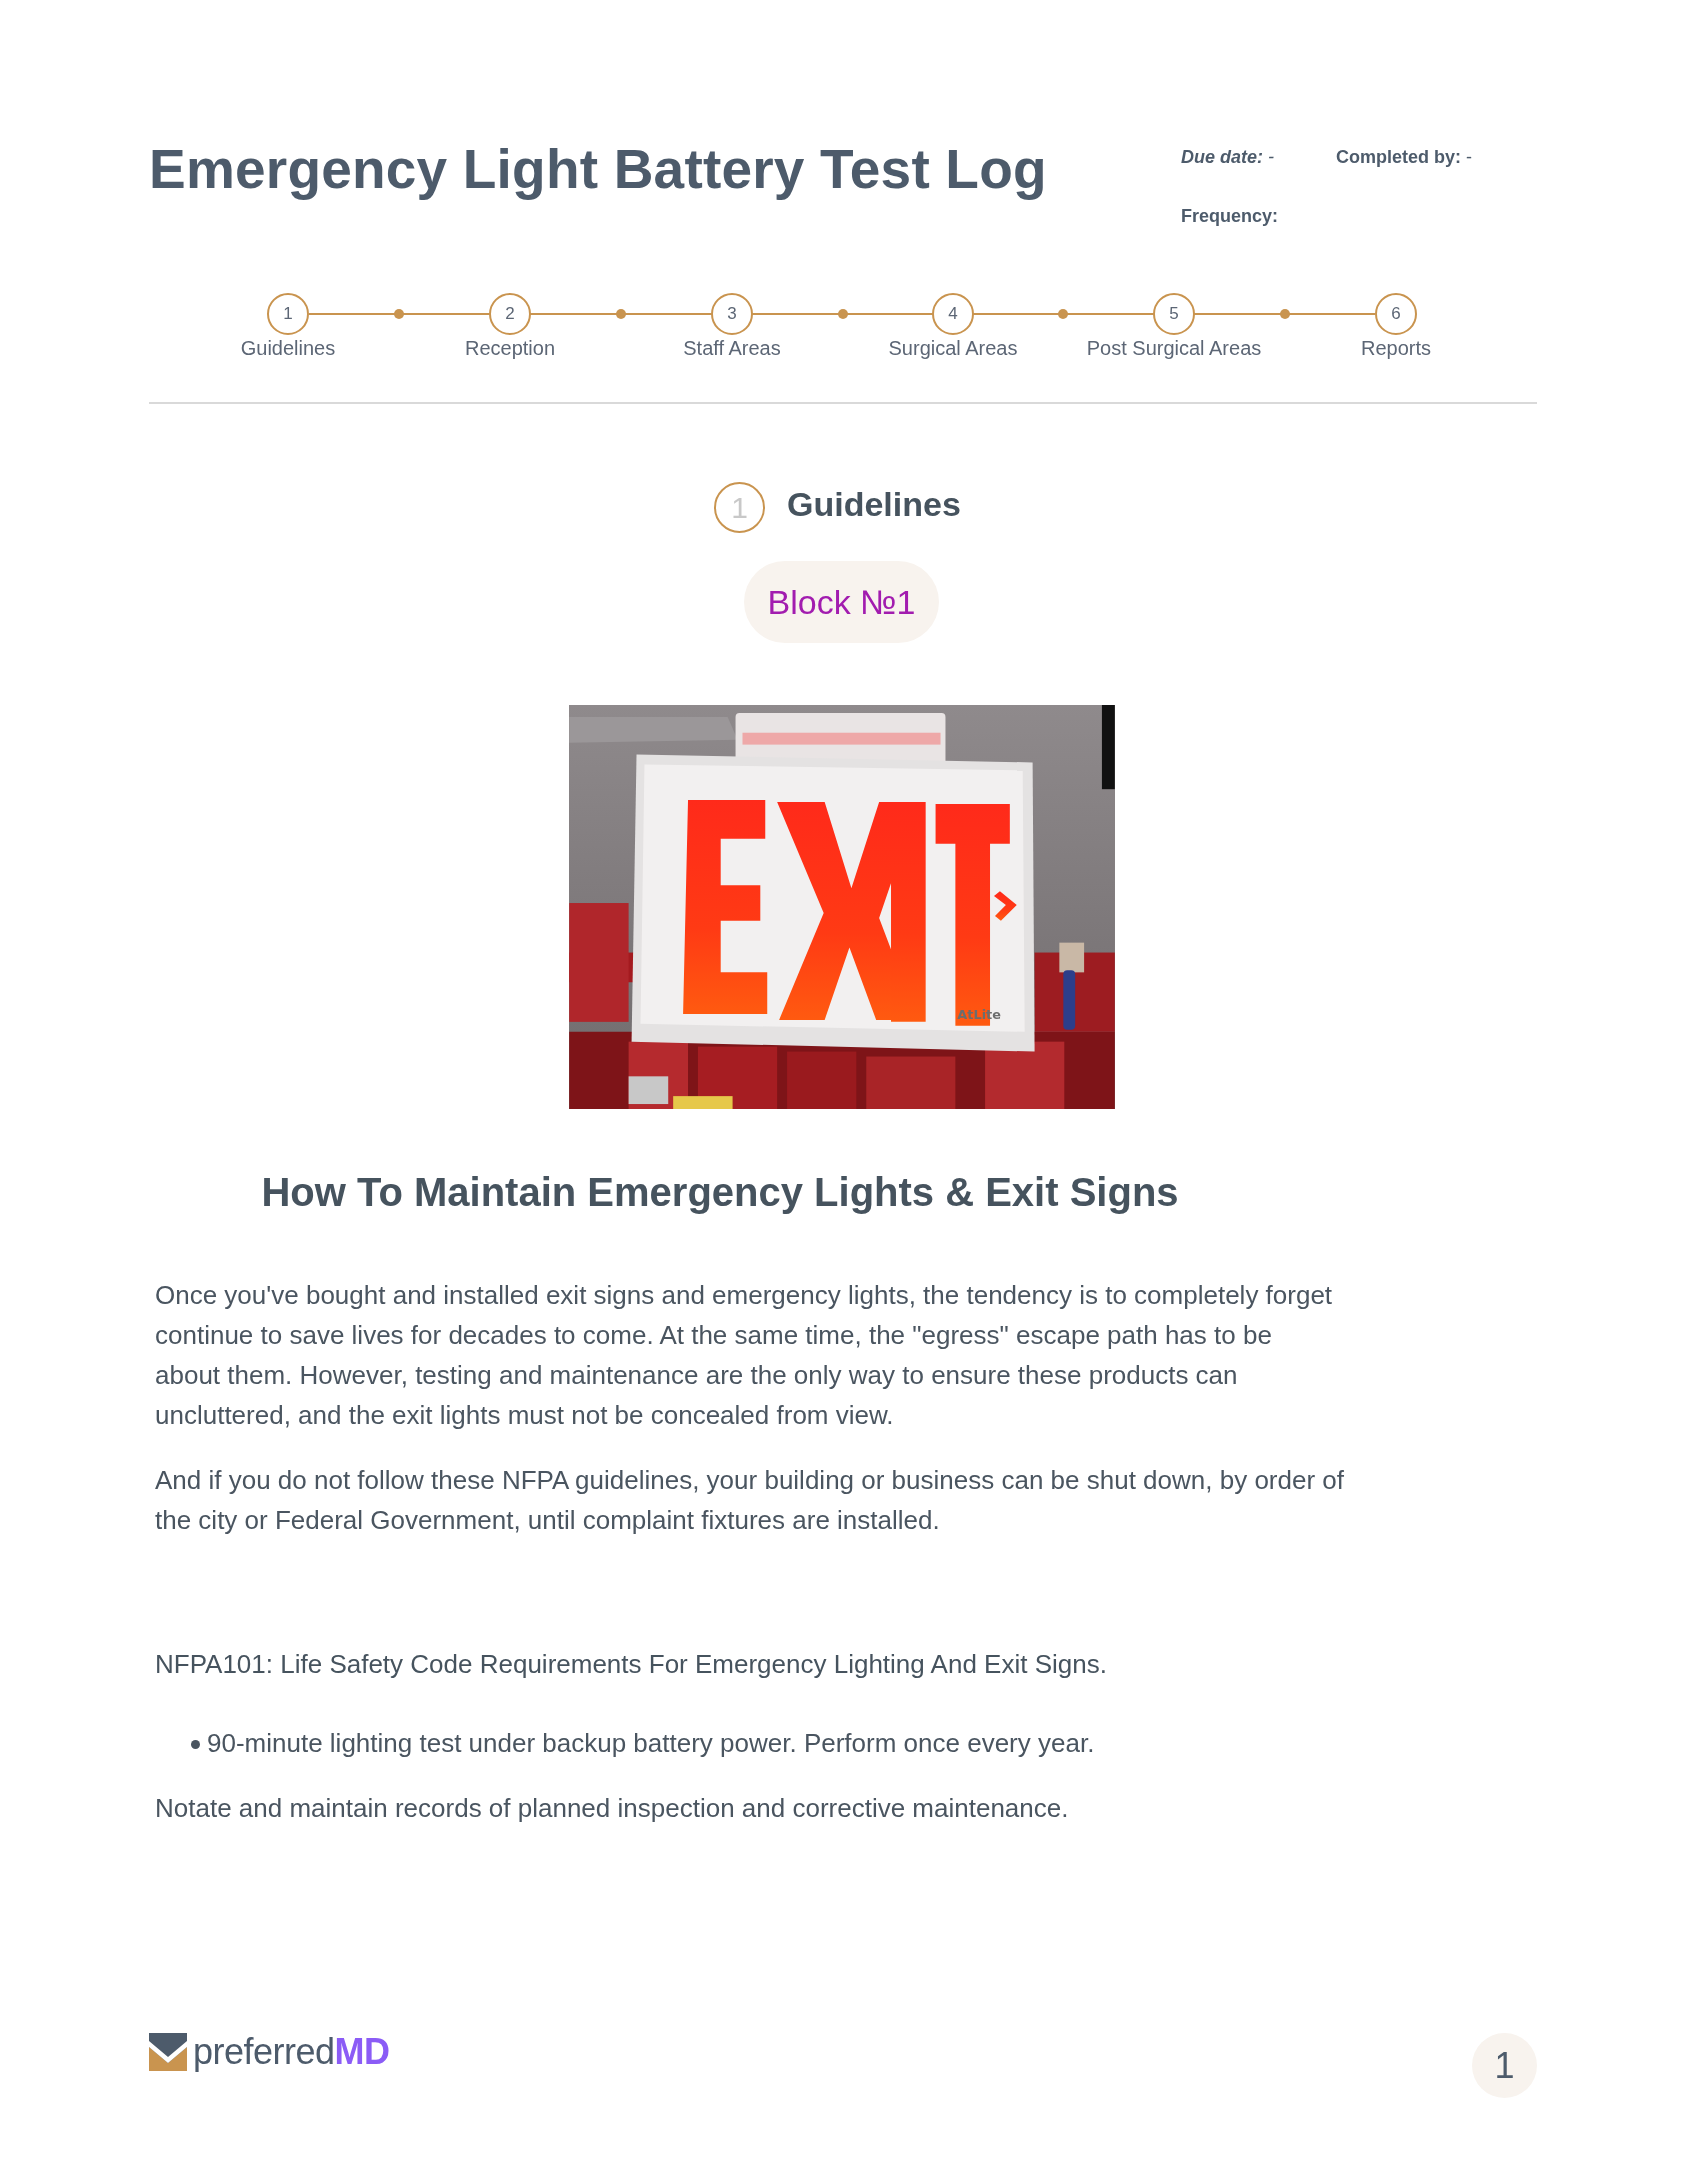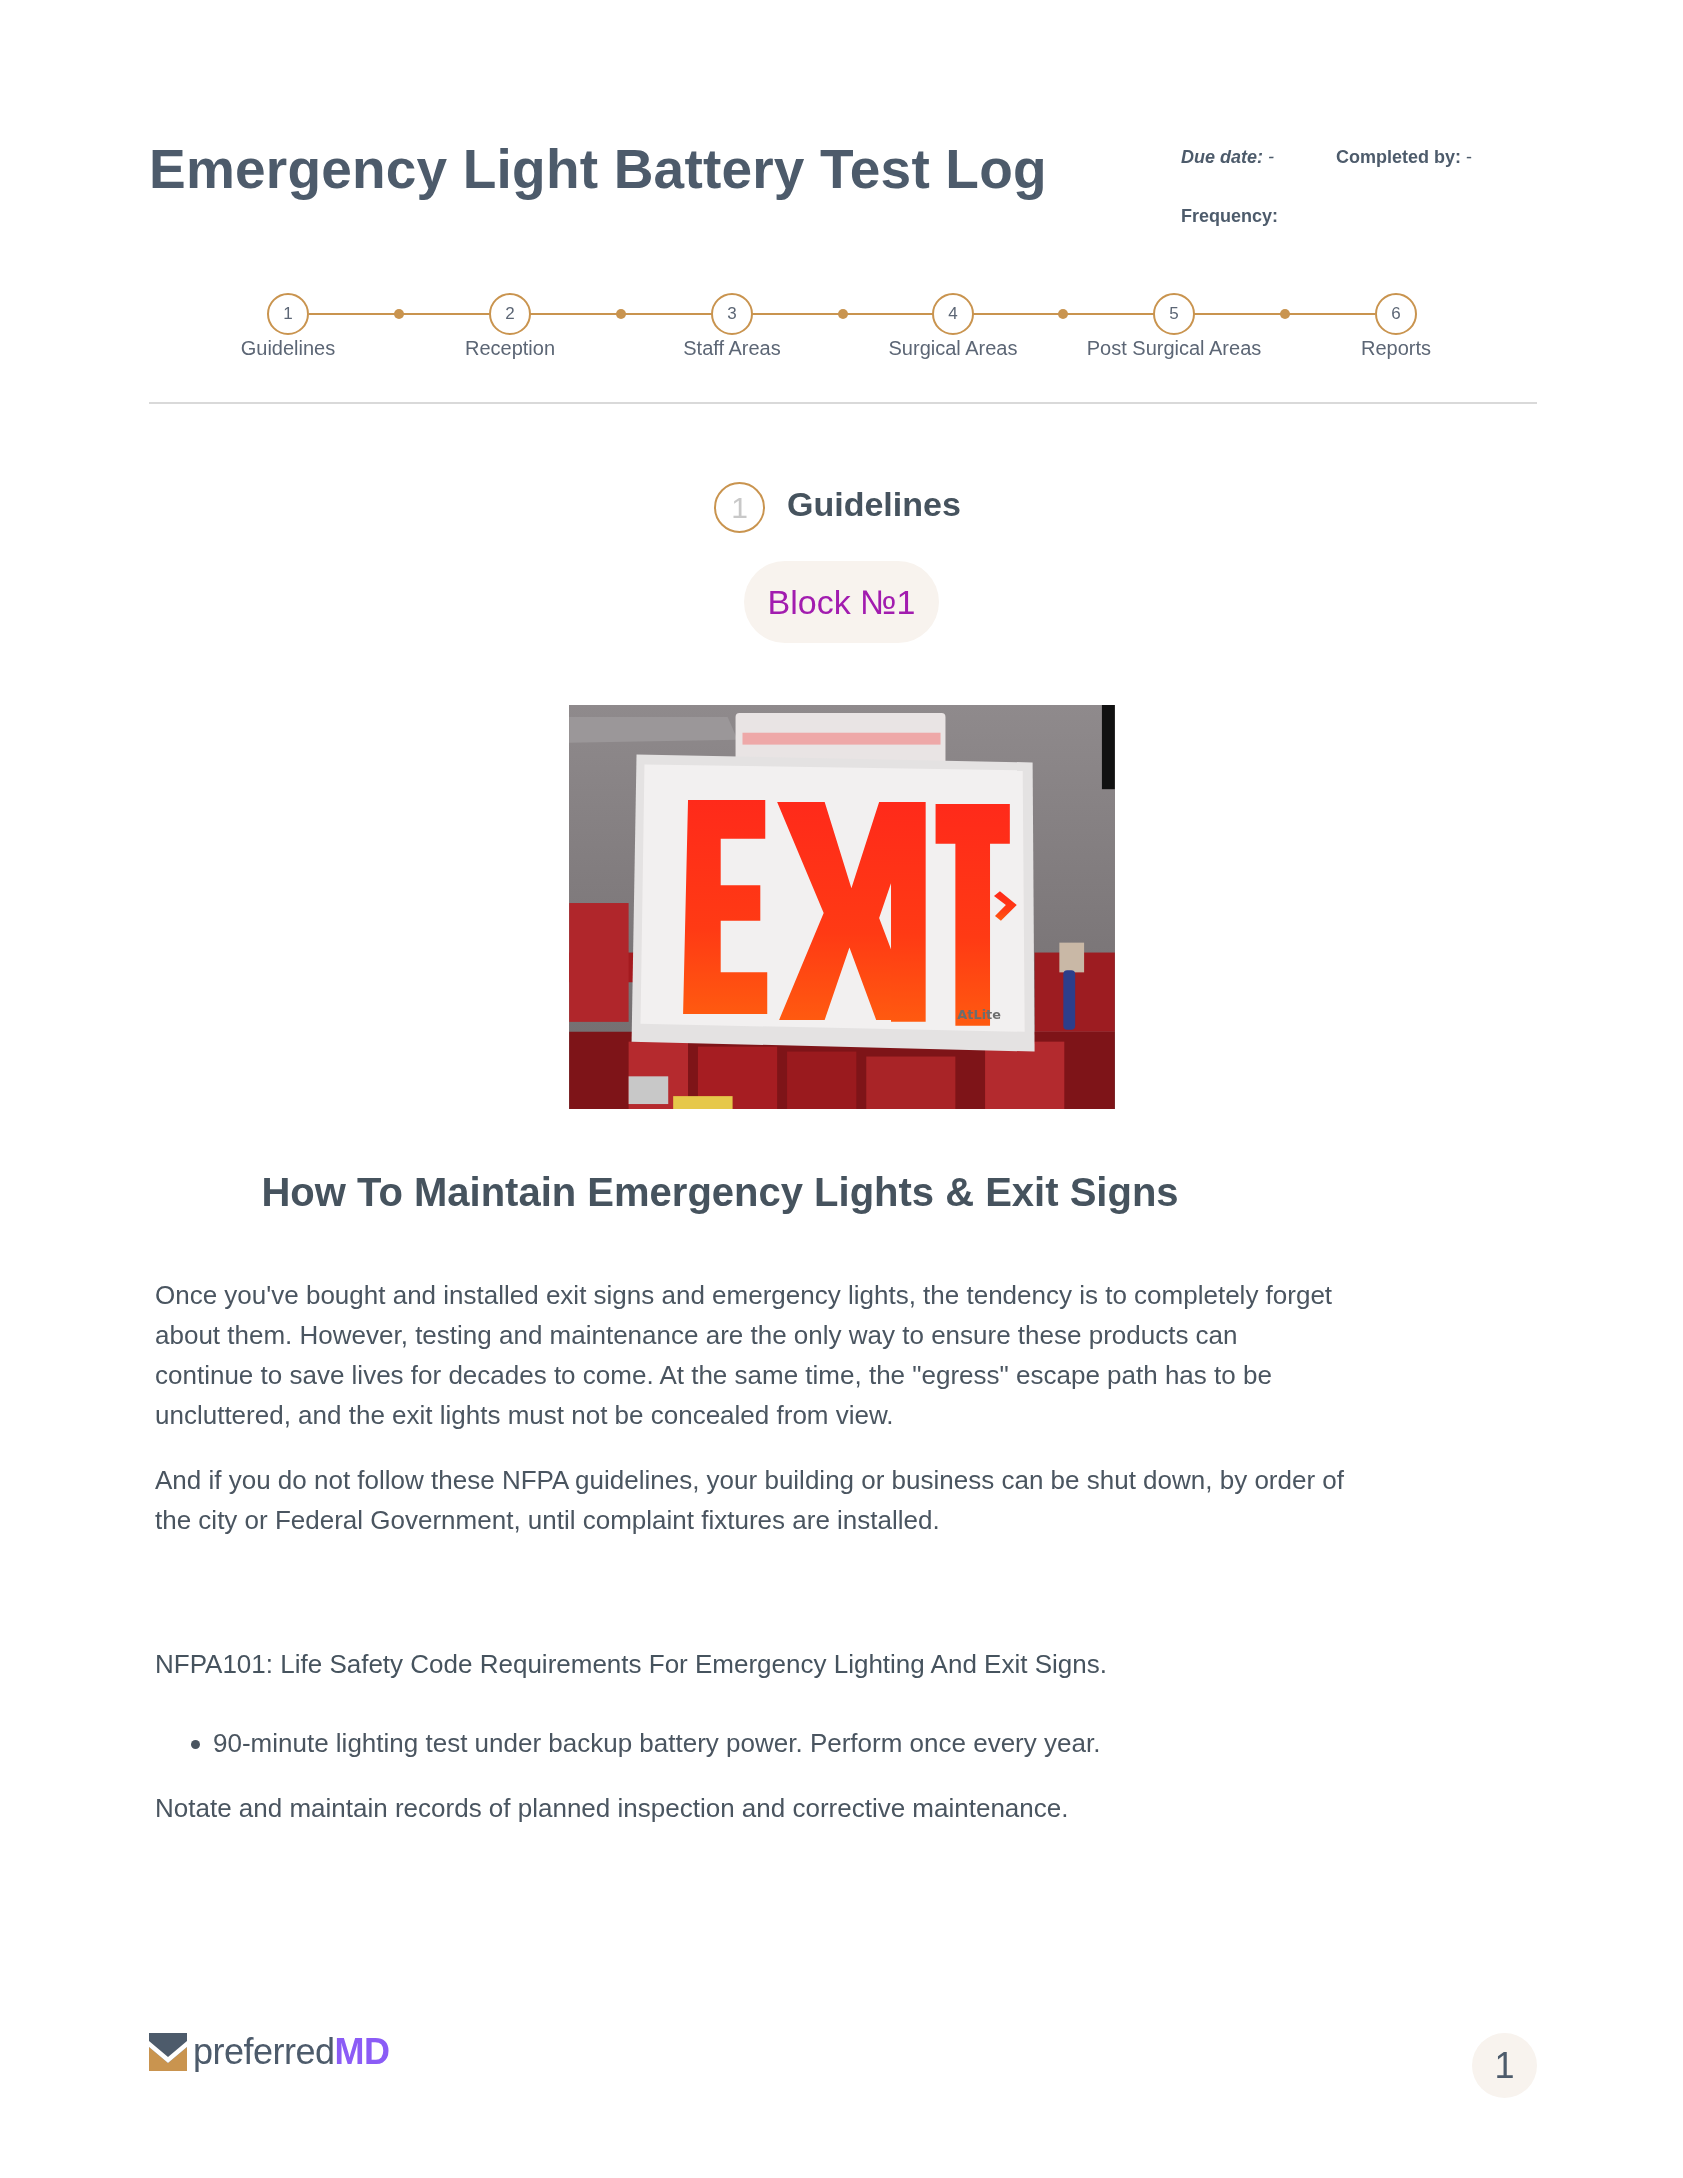--- a/index.html
+++ b/index.html
@@ -25,21 +25,21 @@
   .pill { left: 744px; top: 561px; width: 195px; height: 82px; border-radius: 42px; background: #f8f3ee; color: #a21caf; font-size: 34px; display: flex; align-items: center; justify-content: center; }
 
   .photo { left: 569px; top: 705px; width: 546px; height: 404px; overflow: hidden; background: #8a8586; }
 
   .h2 { left: 0; width: 1440px; top: 1170px; text-align: center; font-size: 40px; font-weight: 700; color: #46535e; }
 
   .para { left: 155px; width: 1386px; font-size: 26px; line-height: 40px; color: #4a5560; }
   .bold-h { left: 155px; top: 1649px; font-size: 26px; font-weight: 400; color: #46535e; white-space: nowrap; text-align: center; }
   .bullet-row { left: 191px; top: 1723px; font-size: 26px; line-height: 40px; color: #4a5560; white-space: nowrap; }
   .bullet-dot { position: absolute; left: 0px; top: 17px; width: 9px; height: 9px; border-radius: 50%; background: #4a5560; }
-  .bullet-text { margin-left: 22px; }
+  .bullet-text { margin-left: 16px; }
 
   .logo { left: 149px; top: 2028px; height: 48px; display: flex; align-items: center; }
   .logo-word { font-size: 36px; color: #4d5b6b; letter-spacing: -0.5px; margin-left: 6px; }
   .logo-md { font-weight: 700; color: #8b5cf6; }
 
   .page-num { left: 1472px; top: 2033px; width: 65px; height: 65px; border-radius: 50%; background: #f8f3ee; color: #4d5b6b; font-size: 36px; display: flex; align-items: center; justify-content: center; }
 </style>
 </head>
 <body>
 
@@ -137,22 +137,22 @@
       <path d="M435 188 L452 202 L436 218 L430 213 L441 202 L429 193 Z"></path>
     </g>
     <text x="392" y="317" font-family="DejaVu Sans, sans-serif" font-size="13" font-weight="700" fill="#6d6d6d">AtLite</text>
   </svg>
 </div>
 
 <div class="abs h2">How To Maintain Emergency Lights &amp; Exit Signs</div>
 
 <div class="abs para" style="top:1275px;">
   <div>Once you've bought and installed exit signs and emergency lights, the tendency is to completely forget</div>
+  <div>continue to save lives for decades to come. At the same time, the "egress" escape path has to be</div>
   <div>about them. However, testing and maintenance are the only way to ensure these products can</div>
-  <div>continue to save lives for decades to come. At the same time, the "egress" escape path has to be</div>
   <div>uncluttered, and the exit lights must not be concealed from view.</div>
 </div>
 
 <div class="abs para" style="top:1460px;">
   <div>And if you do not follow these NFPA guidelines, your building or business can be shut down, by order of</div>
   <div>the city or Federal Government, until complaint fixtures are installed.</div>
 </div>
 
 <div class="abs bold-h">NFPA101: Life Safety Code Requirements For Emergency Lighting And Exit Signs.</div>
 

